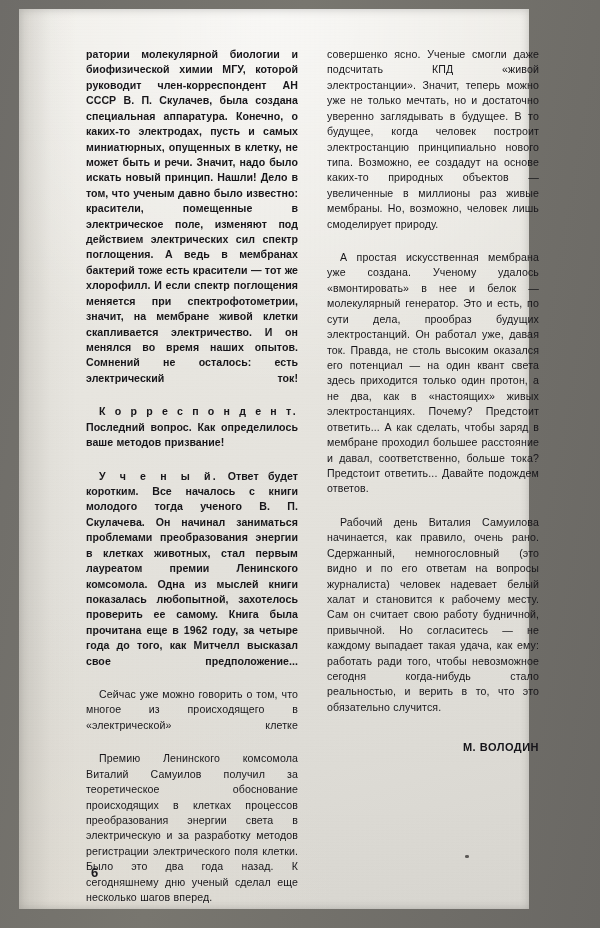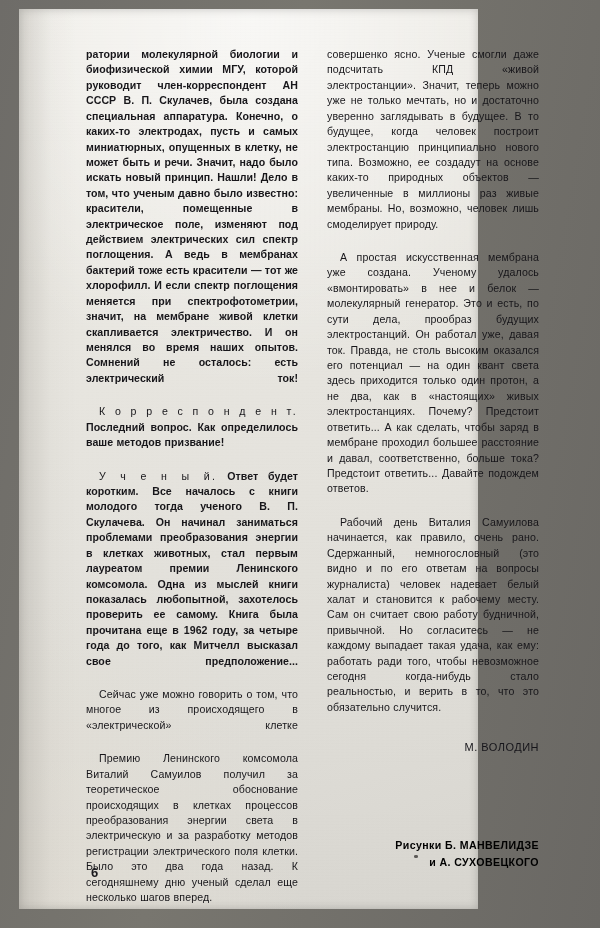--- a/index.html
+++ b/index.html
@@ -22,21 +22,21 @@
     height: 928px;
     background: linear-gradient(100deg, #6e6c68 0%, #78766f 40%, #6a6864 100%);
     overflow: hidden;
   }
 
   
   #page {
     position: absolute;
     left: 19px;
     top: 9px;
-    width: 459px;
+    width: 510px;
     height: 900px;
     background:
       radial-gradient(ellipse 120% 70% at 50% 0%,   rgba(255,255,255,0.65) 0%, rgba(255,255,255,0) 60%),
       radial-gradient(ellipse 80% 55% at 10% 100%,  rgba(226,222,213,0.75) 0%, rgba(226,222,213,0) 65%),
       linear-gradient(165deg, #eeece6 0%, #e9e7e1 28%, #e4e2dc 55%, #dedcd6 78%, #d7d5cf 100%);
     box-shadow: 0 0 10px rgba(0,0,0,0.20) inset;
   }
 
   
   #page::after {
@@ -92,29 +92,29 @@
   p.para.indent {
     text-indent: 13px;
     margin-top: 18px;
   }
   p.para.lastfull {
     text-align-last: justify;
   }
 
   
   .speaker {
-    font-weight: normal;
+    font-weight: bold;
     letter-spacing: 2.4px;
   }
 
   
   .byline {
     margin: 0;
     color: #16151a;
-    font-weight: normal;
+    font-weight: bold;
     font-size: 11px;
     letter-spacing: 0.5px;
     text-align: right;
   }
   #byline-author { margin-top: 26px; }
   #credits { margin-top: 84px; }
   #credits .credit-line {
     display: block;
     font-weight: bold;
     font-size: 10.6px;
@@ -175,24 +175,20 @@
       <div class="column" id="right-column">
 
         <p class="para">совершенко ясно. Ученые смогли даже подсчитать КПД «живой электростанции». Значит, теперь можно уже не только мечтать, но и достаточно уверенно заглядывать в будущее. В то будущее, когда человек построит электростанцию принципиально нового типа. Возможно, ее создадут на основе каких-то природных объектов — увеличенные в миллионы раз живые мембраны. Но, возможно, человек лишь смоделирует природу.</p>
 
         <p class="para indent">А простая искусственная мембрана уже создана. Ученому удалось «вмонтировать» в нее и белок — молекулярный генератор. Это и есть, по сути дела, прообраз будущих электростанций. Он работал уже, давая ток. Правда, не столь высоким оказался его потенциал — на один квант света здесь приходится только один протон, а не два, как в «настоящих» живых электростанциях. Почему? Предстоит ответить... А как сделать, чтобы заряд в мембране проходил большее расстояние и давал, соответственно, больше тока? Предстоит ответить... Давайте подождем ответов.</p>
 
         <p class="para indent">Рабочий день Виталия Самуилова начинается, как правило, очень рано. Сдержанный, немногословный (это видно и по его ответам на вопросы журналиста) человек надевает белый халат и становится к рабочему месту. Сам он считает свою работу будничной, привычной. Но согласитесь — не каждому выпадает такая удача, как ему: работать ради того, чтобы невозможное сегодня когда-нибудь стало реальностью, и верить в то, что это обязательно случится.</p>
 
         <p class="byline" id="byline-author">М. ВОЛОДИН</p>
 
-        <div id="credits">
-          <span class="credit-line">Рисунки Б. МАНВЕЛИДЗЕ</span>
-          <span class="credit-line">и А. СУХОВЕЦКОГО</span>
-        </div>
       </div>
 
     </div>
 
     <div id="ink-speck"></div>
 
     <div id="folio">6</div>
 
   </div>
 </div>

